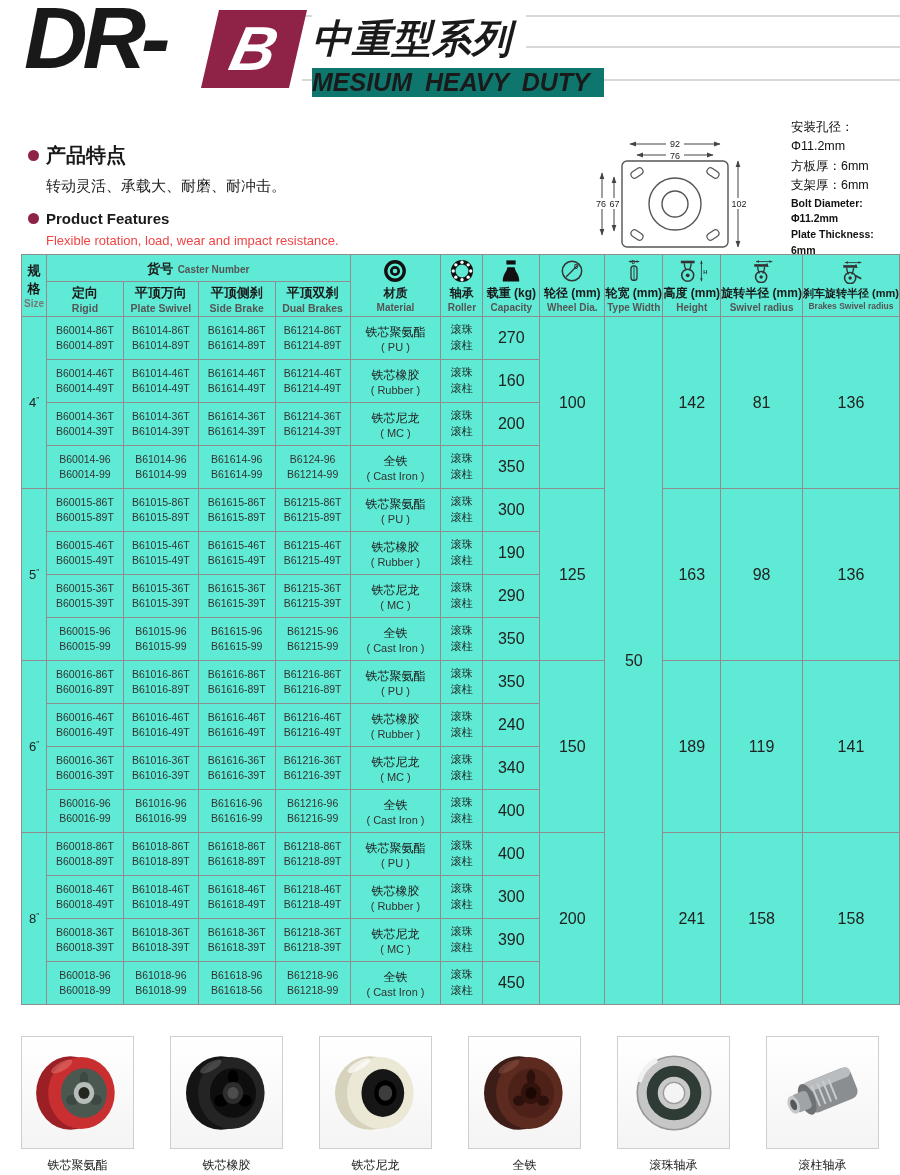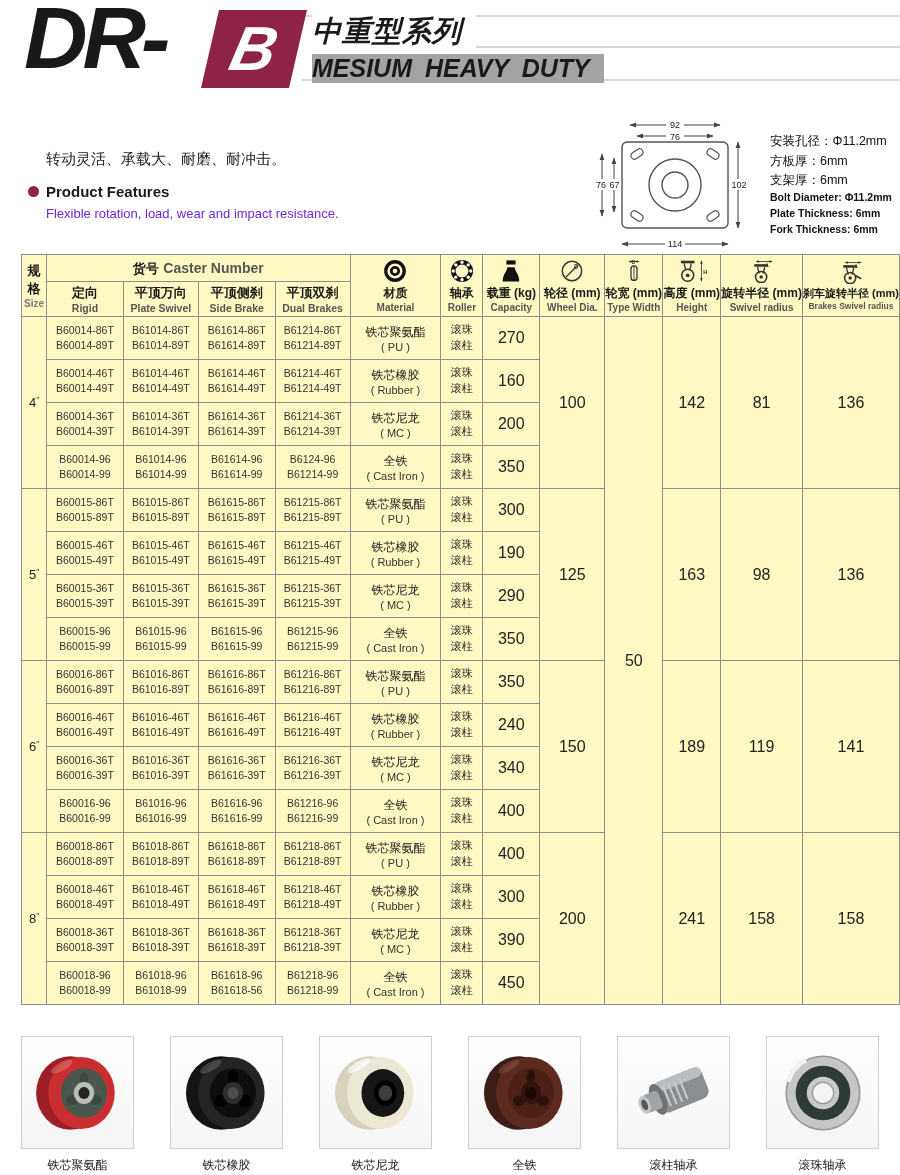--- a/index.html
+++ b/index.html
@@ -8,50 +8,50 @@
 
   
   .hline{position:absolute;height:2px;background:#d8d8d8;z-index:1;}
   #hl1{left:302px;top:15px;width:598px;}
   #hl2{left:466px;top:46px;width:434px;}
   #hl3{left:302px;top:79px;width:598px;}
   .dr-text{position:absolute;left:24px;top:-6px;font-size:88px;line-height:1;font-weight:bold;font-style:italic;letter-spacing:-5px;color:#191919;z-index:2;}
   .b-box{position:absolute;left:210px;top:10px;width:88px;height:78px;background:#8e2247;transform:skewX(-13deg);display:flex;align-items:center;justify-content:center;z-index:2;}
   .b-box span{color:#fff;font-size:62px;font-weight:bold;font-style:italic;line-height:1;}
   .series{position:absolute;left:312px;top:12px;z-index:2;}
-  .series-cn{display:inline-block;background:#fff;padding-right:14px;font-size:29px;font-weight:bold;font-style:italic;letter-spacing:1px;}
-  .series-en{display:block;background:#a3a3a3;padding-right:14px;margin-top:2px;font-size:25px;font-weight:bold;font-style:italic;word-spacing:6px;width:max-content;}
+  .series-cn{display:inline-block;background:#fff;padding-right:14px;font-size:39px;font-weight:bold;font-style:italic;letter-spacing:1px;}
+  .series-en{display:block;background:#0f766e;padding-right:14px;margin-top:2px;font-size:25px;font-weight:bold;font-style:italic;word-spacing:6px;width:max-content;}
 
   
   .features{position:absolute;left:28px;top:142px;z-index:2;}
   .f-row{display:flex;align-items:center;}
   .bullet{width:11px;height:11px;border-radius:50%;background:#8e2247;margin-right:7px;flex:0 0 auto;}
   .f-cn-title{font-size:20px;font-weight:bold;}
   .f-cn-desc{font-size:15px;color:#222;margin:8px 0 14px 18px;}
   .f-en-title{font-size:15px;font-weight:bold;}
-  .f-en-desc{font-size:13px;color:#6d28d9;margin:6px 0 0 18px;}
+  .f-en-desc{font-size:13px;color:#ef4444;margin:6px 0 0 18px;}
 
   
   .diagram{position:absolute;left:592px;top:118px;width:302px;display:flex;align-items:center;z-index:2;}
   .diagram svg{flex:0 0 auto;}
-  .specs{margin-left:0;}
+  .specs{margin-left:21px;}
   .spec-cn{font-size:12.5px;color:#111;line-height:1.55;}
   .spec-en{font-size:10.5px;font-weight:bold;color:#111;line-height:1.5;}
   .dimtext{font-size:9px;fill:#222;font-family:"Liberation Sans",sans-serif;}
 
   
-  table.spec{position:absolute;left:21px;top:254px;border-collapse:collapse;table-layout:fixed;z-index:2;background:#fef9c3;}
+  table.spec{position:absolute;left:21px;top:254px;border-collapse:collapse;table-layout:fixed;z-index:2;background:#5eead4;}
   .spec th,.spec td{border:1px solid #8e8e8e;text-align:center;vertical-align:middle;padding:0;overflow:hidden;}
   .spec thead tr.hr1 th{height:26px;}
   .spec thead tr.hr2 th{height:34px;margin-left:20px;}
   .spec tbody td{height:42px;}
   .th-size .hcn{font-size:13px;font-weight:bold;}
   .th-size .hen{font-size:10px;color:#777;}
   .th-caster .cn{font-size:13px;font-weight:bold;}
-  .th-caster .en{font-size:14px;color:#555;}
+  .th-caster .en{font-size:10px;color:#555;}
   .sub-th .hcn{font-size:13px;font-weight:bold;}
   .sub-th .hen{font-size:10.5px;color:#555;}
   .th-icon{padding-top:1px;}
   .th-icon .hicon{display:block;height:26px;line-height:26px;}
   .th-icon .hcn{font-size:12px;font-weight:bold;white-space:nowrap;}
   .th-icon .hen{font-size:10px;color:#555;white-space:nowrap;}
   .th-last .hcn{font-size:11px;}
   .th-last .hen{font-size:8.5px;}
   .pn-cell{font-size:10.5px;color:#333;line-height:1.4;}
   .mat-cn{font-size:12px;color:#222;}
@@ -80,20 +80,24 @@
     <div class="b-box">
         <span>B</span>
       </div>
     <div class="series">
       <span class="series-cn">中重型系列</span>
       <span class="series-en">MESIUM HEAVY DUTY</span>
     </div>
   </div>
 
   <div class="features">
+    <div class="f-row">
+        <span class="bullet"></span>
+        <span class="f-cn-title">产品特点</span>
+      </div>
     <div class="f-cn-desc">转动灵活、承载大、耐磨、耐冲击。</div>
     <div class="f-row">
         <span class="bullet"></span>
         <span class="f-en-title">Product Features</span>
       </div>
     <div class="f-en-desc">Flexible rotation, load, wear and impact resistance.</div>
   </div>
 
   <div class="diagram">
     <svg width="178" height="134" viewBox="0 0 178 134">
@@ -800,46 +804,46 @@
     <ellipse cx="62" cy="55" rx="12" ry="13" fill="#33120d"></ellipse>
     <ellipse cx="62" cy="55" rx="6.5" ry="7" fill="#190804"></ellipse>
     <ellipse cx="36" cy="24" rx="14" ry="5" fill="#8c5243" opacity="0.5" transform="rotate(-30 36 24)"></ellipse>
   </svg>
         </div>
         <div class="g-label">全铁</div>
       </div>
       <div class="g-item">
         <div class="g-box">
           <svg viewBox="0 0 110 110" width="94" height="94">
+    <circle cx="55" cy="55" r="43" fill="#c6c6c6"></circle>
+    <circle cx="55" cy="55" r="43" fill="none" stroke="#989898" stroke-width="2"></circle>
+    <path d="M14 42 a43 43 0 0 1 21 -26" stroke="#f1f1f1" stroke-width="6" fill="none"></path>
+    <circle cx="55" cy="55" r="32" fill="#2f3b35"></circle>
+    <circle cx="55" cy="55" r="19" fill="#c9c9c9"></circle>
+    <circle cx="55" cy="55" r="12.5" fill="#f4f4f4" stroke="#9a9a9a" stroke-width="1.5"></circle>
+  </svg>
+        </div>
+        <div class="g-label">滚珠轴承</div>
+      </div>
+      <div class="g-item">
+        <div class="g-box">
+          <svg viewBox="0 0 110 110" width="94" height="94">
     <g transform="rotate(-22 55 55)">
       <rect x="34" y="36" width="60" height="38" rx="9" fill="#8a8e90"></rect>
       <rect x="34" y="36" width="60" height="12" rx="6" fill="#b9bdbf"></rect>
       <ellipse cx="35" cy="55" rx="9" ry="19" fill="#6e7274"></ellipse>
       <g stroke="#caced0" stroke-width="2.2">
         <line x1="46" y1="42" x2="46" y2="68"></line>
                 <line x1="53" y1="42" x2="53" y2="68"></line>
         <line x1="60" y1="42" x2="60" y2="68"></line>
                 <line x1="67" y1="42" x2="67" y2="68"></line>
       </g>
       <rect x="18" y="44" width="20" height="22" rx="5" fill="#a0a4a6"></rect>
       <ellipse cx="18" cy="55" rx="6.5" ry="11" fill="#c4c8ca"></ellipse>
       <ellipse cx="18" cy="55" rx="3.5" ry="6.5" fill="#55585a"></ellipse>
     </g>
   </svg>
         </div>
         <div class="g-label">滚柱轴承</div>
       </div>
-      <div class="g-item">
-        <div class="g-box">
-          <svg viewBox="0 0 110 110" width="94" height="94">
-    <circle cx="55" cy="55" r="43" fill="#c6c6c6"></circle>
-    <circle cx="55" cy="55" r="43" fill="none" stroke="#989898" stroke-width="2"></circle>
-    <path d="M14 42 a43 43 0 0 1 21 -26" stroke="#f1f1f1" stroke-width="6" fill="none"></path>
-    <circle cx="55" cy="55" r="32" fill="#2f3b35"></circle>
-    <circle cx="55" cy="55" r="19" fill="#c9c9c9"></circle>
-    <circle cx="55" cy="55" r="12.5" fill="#f4f4f4" stroke="#9a9a9a" stroke-width="1.5"></circle>
-  </svg>
-        </div>
-        <div class="g-label">滚珠轴承</div>
-      </div>
     </div>
 
 </div>
 
 </body></html>

